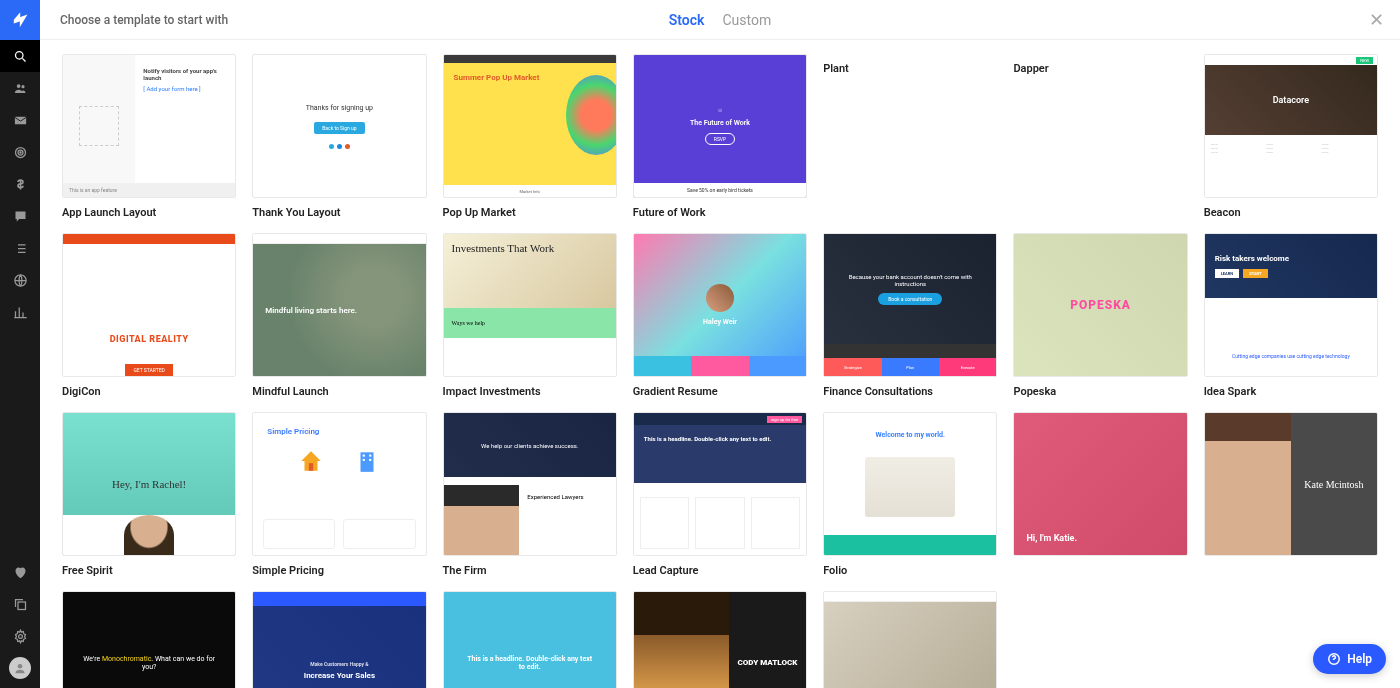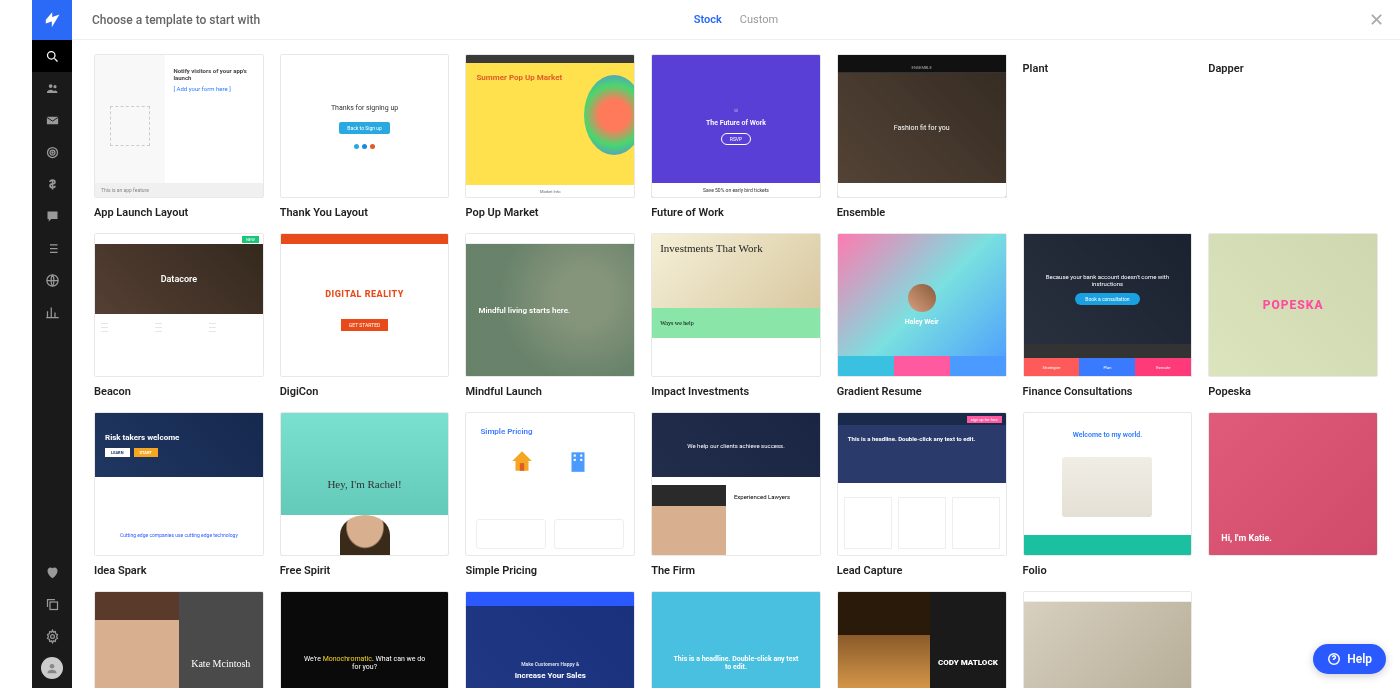--- a/index.html
+++ b/index.html
@@ -1,34 +1,34 @@
 <!DOCTYPE html>
 <html><head>
 <meta charset="utf-8">
 <style>
   * { box-sizing: border-box; margin: 0; padding: 0; }
   html, body { width: 1400px; height: 688px; font-family: -apple-system, BlinkMacSystemFont, "Segoe UI", Roboto, sans-serif; overflow: hidden; background: #fff; }
-  .app { display: flex; height: 100%; padding-left: 32px; }
+  .app { display: flex; height: 100%; }
   .sidebar { width: 40px; background: #1a1a1a; display: flex; flex-direction: column; align-items: center; }
   .sidebar-logo { width: 40px; height: 40px; background: #2a6af6; display: flex; align-items: center; justify-content: center; }
   .sidebar-logo svg { width: 18px; height: 18px; }
   .sidebar-nav { display: flex; flex-direction: column; align-items: center; flex: 1; }
   .sidebar-item { width: 40px; height: 32px; display: flex; align-items: center; justify-content: center; color: #999; cursor: pointer; }
   .sidebar-item.active { background: #000; color: #fff; }
   .sidebar-item svg { width: 15px; height: 15px; }
   .sidebar-spacer { flex: 1; }
   .sidebar-bottom { display: flex; flex-direction: column; align-items: center; padding-bottom: 4px; gap: 0; }
   .avatar { width: 22px; height: 22px; border-radius: 50%; background: #ccc; display: flex; align-items: center; justify-content: center; }
   .avatar svg { width: 14px; height: 14px; fill: #888; }
 
   .main { flex: 1; display: flex; flex-direction: column; background: #fff; }
   .header { height: 40px; display: flex; align-items: center; padding: 0 20px; border-bottom: 1px solid #eee; position: relative; }
   .header-title { font-size: 12px; color: #666; font-weight: 500; }
   .header-tabs { position: absolute; left: 50%; transform: translateX(-50%); display: flex; gap: 18px; }
-  .header-tab { font-size: 11px; color: #999; cursor: pointer; }
+  .header-tab { font-size: 14px; color: #999; cursor: pointer; }
   .header-tab.active { color: #2a6af6; font-weight: 600; }
   .header-close { position: absolute; right: 16px; color: #aaa; font-size: 18px; cursor: pointer; line-height: 1; }
 
   .content { flex: 1; overflow-y: auto; padding: 14px 22px; }
   .grid { display: grid; grid-template-columns: repeat(7, 1fr); gap: 14px 16px; }
   .card { display: flex; flex-direction: column; cursor: pointer; }
   .thumb { width: 100%; height: 144px; border: 1px solid #e8e8e8; border-radius: 2px; overflow: hidden; position: relative; background: #fafafa; }
   .card-name { font-size: 11px; font-weight: 600; color: #222; margin-top: 8px; }
   .thumb .center { position: absolute; inset: 0; display: flex; align-items: center; justify-content: center; flex-direction: column; padding: 10px; text-align: center; }
 
@@ -74,21 +74,21 @@
 
   .t8 { background:#fff;}
   .t8 .nav{height:10px;background:#fff;}
   .t8 .tag{position:absolute;top:2px;right:4px;background:#1ac67a;color:#fff;font-size:4px;padding:1px 4px;}
   .t8 .hero{position:absolute;top:10px;left:0;right:0;height:70px;background:linear-gradient(rgba(0,0,0,.3),rgba(0,0,0,.3)),linear-gradient(45deg,#7a5a4a,#4a3a2a);display:flex;align-items:center;justify-content:center;color:#fff;font-size:9px;font-weight:600;}
   .t8 .lists{position:absolute;bottom:0;left:0;right:0;height:60px;background:#fff;display:flex;padding:6px;gap:6px;}
   .t8 .col{flex:1;font-size:3px;color:#999;}
 
   .t9 { background:#fff;}
   .t9 .nav{height:10px;background:#e84a1a;}
-  .t9 .body{position:absolute;top:10px;left:0;right:0;bottom:0;display:flex;flex-direction:column;align-items:center;justify-content:center;gap:20px;}
+  .t9 .body{position:absolute;top:10px;left:0;right:0;bottom:0;display:flex;flex-direction:column;align-items:center;justify-content:flex-end;gap:20px;}
   .t9 .title{color:#e84a1a;font-weight:800;font-size:9px;letter-spacing:.5px;}
   .t9 .btn{background:#e84a1a;color:#fff;font-size:5px;padding:3px 8px;}
 
   .t10 { background:#fff;}
   .t10 .nav{height:10px;background:#fff;border-bottom:1px solid #eee;font-size:3px;display:flex;justify-content:flex-end;gap:4px;padding:2px 4px;color:#888;}
   .t10 .hero{position:absolute;top:10px;left:0;right:0;bottom:0;background:linear-gradient(rgba(90,120,100,.7),rgba(90,120,100,.7)),radial-gradient(circle at 70% 40%,#e8d8b0 20%,#8a9a7a 60%);display:flex;flex-direction:column;justify-content:center;padding:0 12px;color:#fff;font-size:8px;font-weight:600;}
 
   .t11 { background:#fff;}
   .t11 .hero{height:74px;background:linear-gradient(135deg,#f5f0d8,#d8c8a0);display:flex;align-items:flex-start;padding:8px;}
   .t11 .title{font-family:Georgia,serif;font-size:11px;color:#222;line-height:1.1;}
@@ -343,30 +343,20 @@
             <div class="center">
               <div style="font-size:5px;opacity:.7">⊙</div>
               <div style="font-weight:600">The Future of Work</div>
               <div class="btn">RSVP</div>
             </div>
             <div class="foot">Save 50% on early bird tickets</div>
           </div>
           <div class="card-name">Future of Work</div>
         </div>
 
-        <div class="card">
-          <div class="thumb t5">
-            <div class="nav">
-                <span>ENSEMBLE</span>
-              </div>
-            <div class="hero">Fashion fit for you</div>
-            <div class="foot"></div>
-          </div>
-          <div class="card-name">Ensemble</div>
-        </div>
 
         <div class="card">
           <div class="card-name">Plant</div>
         </div>
 
         <div class="card">
           <div class="card-name">Dapper</div>
         </div>
 
         <div class="card">

